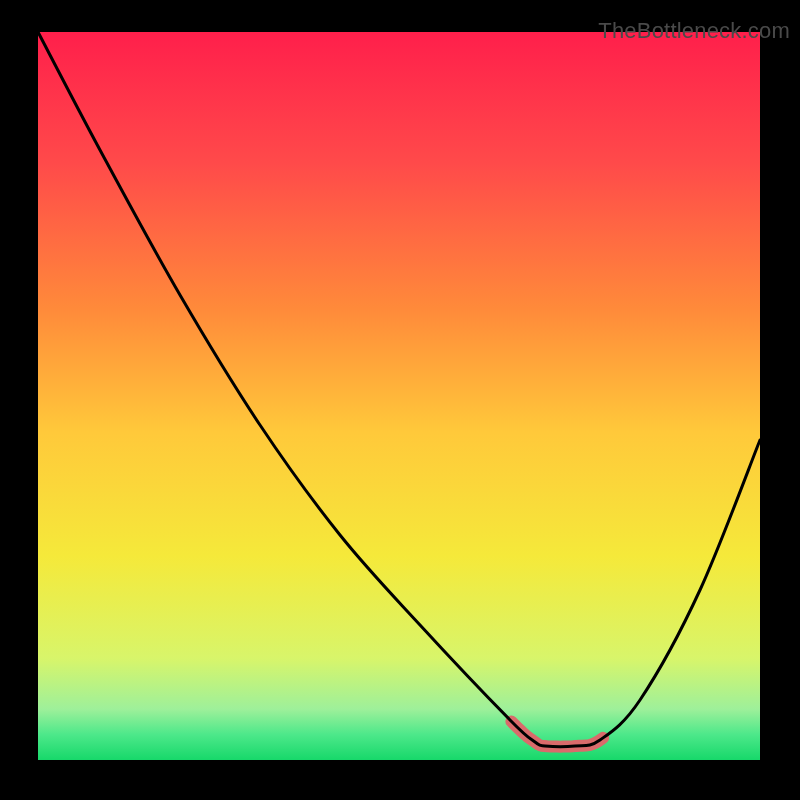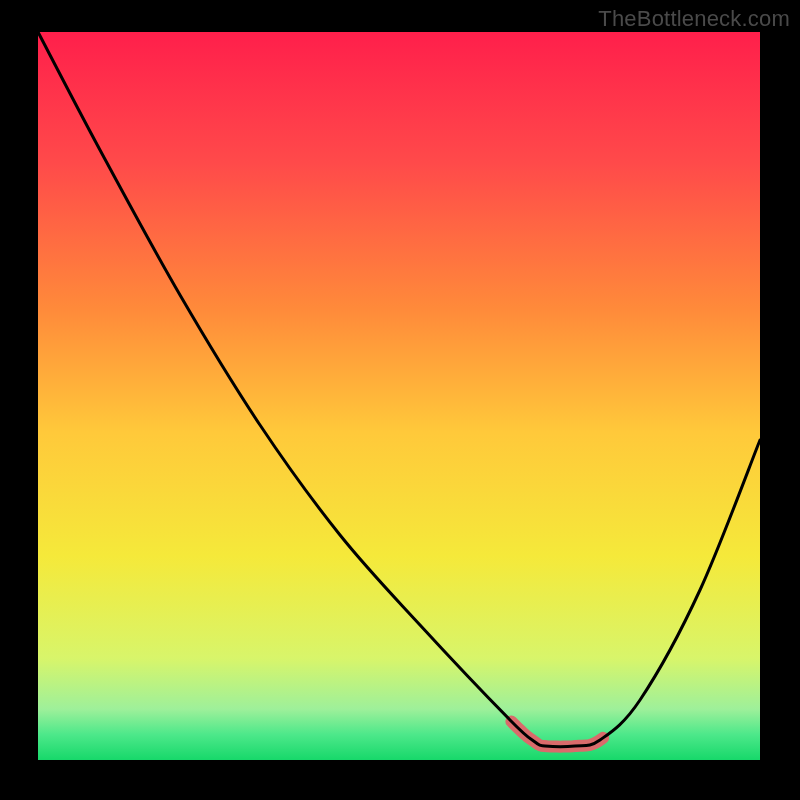--- a/index.html
+++ b/index.html
@@ -11,21 +11,21 @@
     overflow: hidden;
     font-family: Arial, Helvetica, sans-serif;
   }
   .stage {
     position: relative;
     width: 800px;
     height: 800px;
   }
   .watermark {
     position: absolute;
-    top: 6px;
+    top: 18px;
     right: 10px;
     color: #4a4a4a;
     font-size: 22px;
     font-weight: 500;
     letter-spacing: 0.2px;
     z-index: 10;
   }
   svg {
     position: absolute;
     top: 0;

